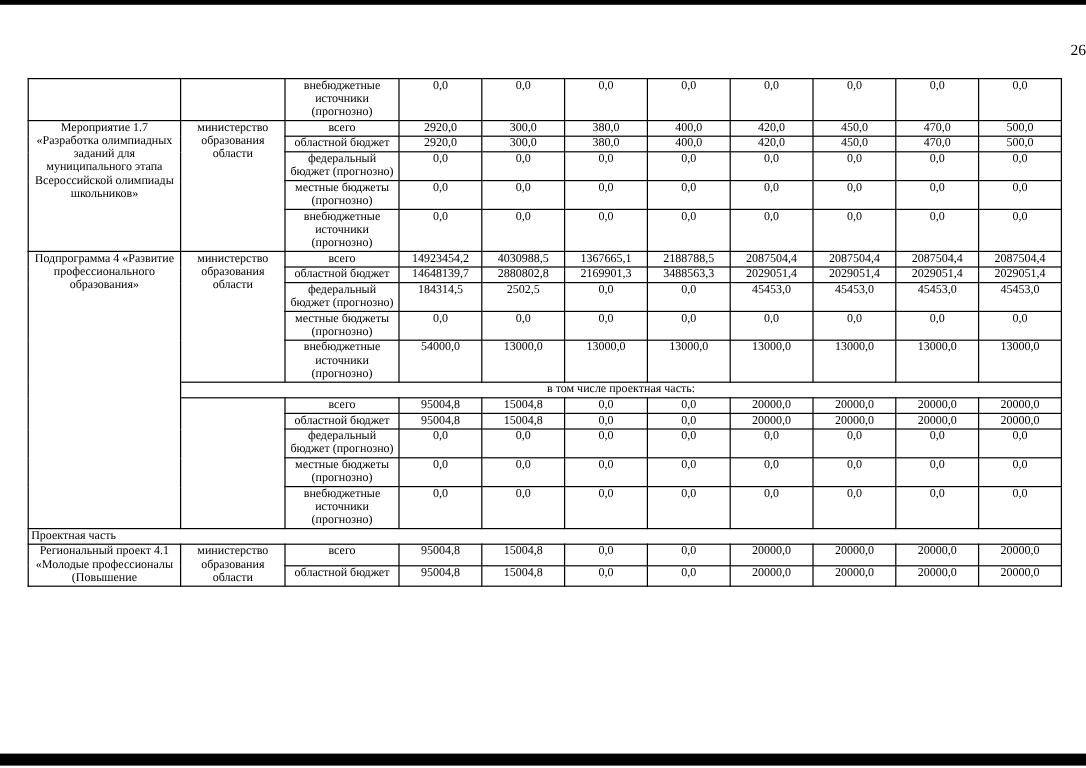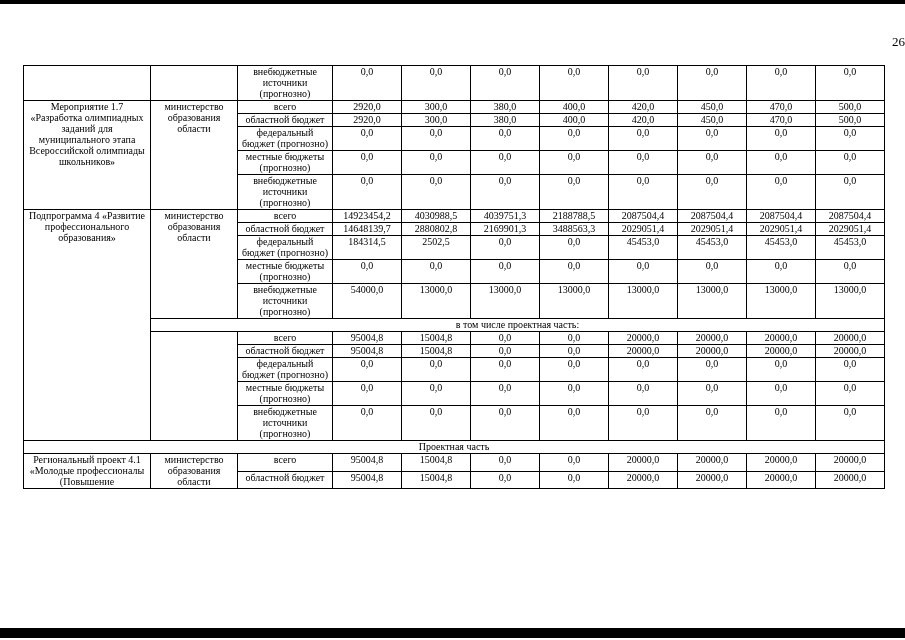--- a/index.html
+++ b/index.html
@@ -32,21 +32,21 @@
     border: 1px solid #000;
     vertical-align: top;
     font-size: 10px;
     line-height: 11px;
     padding: 0 2px 1px 2px;
     overflow: hidden;
     word-wrap: break-word;
   }
   td.num { text-align: center; }
   td.program, td.ministry, td.btype, td.section { text-align: center; }
-  td.center { text-align: center; }
+  td.center { }
 </style>
 </head>
 <body>
 
 <div class="edge-bar top"></div>
 <div class="edge-bar bottom"></div>
 
 <div class="page-number">26</div>
 
 <table class="budget">
@@ -133,21 +133,21 @@
         <td class="num">0,0</td>
         <td class="num">0,0</td>
         <td class="num">0,0</td>
       </tr>
       <tr>
         <td class="program" rowspan="11">Подпрограмма 4 «Развитие профессионального образования»</td>
         <td class="ministry" rowspan="5">министерство образования области</td>
         <td class="btype">всего</td>
         <td class="num">14923454,2</td>
         <td class="num">4030988,5</td>
-        <td class="num">4039751,3</td>
+        <td class="num">1367665,1</td>
         <td class="num">2188788,5</td>
         <td class="num">2087504,4</td>
         <td class="num">2087504,4</td>
         <td class="num">2087504,4</td>
         <td class="num">2087504,4</td>
       </tr>
       <tr>
         <td class="btype">областной бюджет</td>
         <td class="num">14648139,7</td>
         <td class="num">2880802,8</td>

